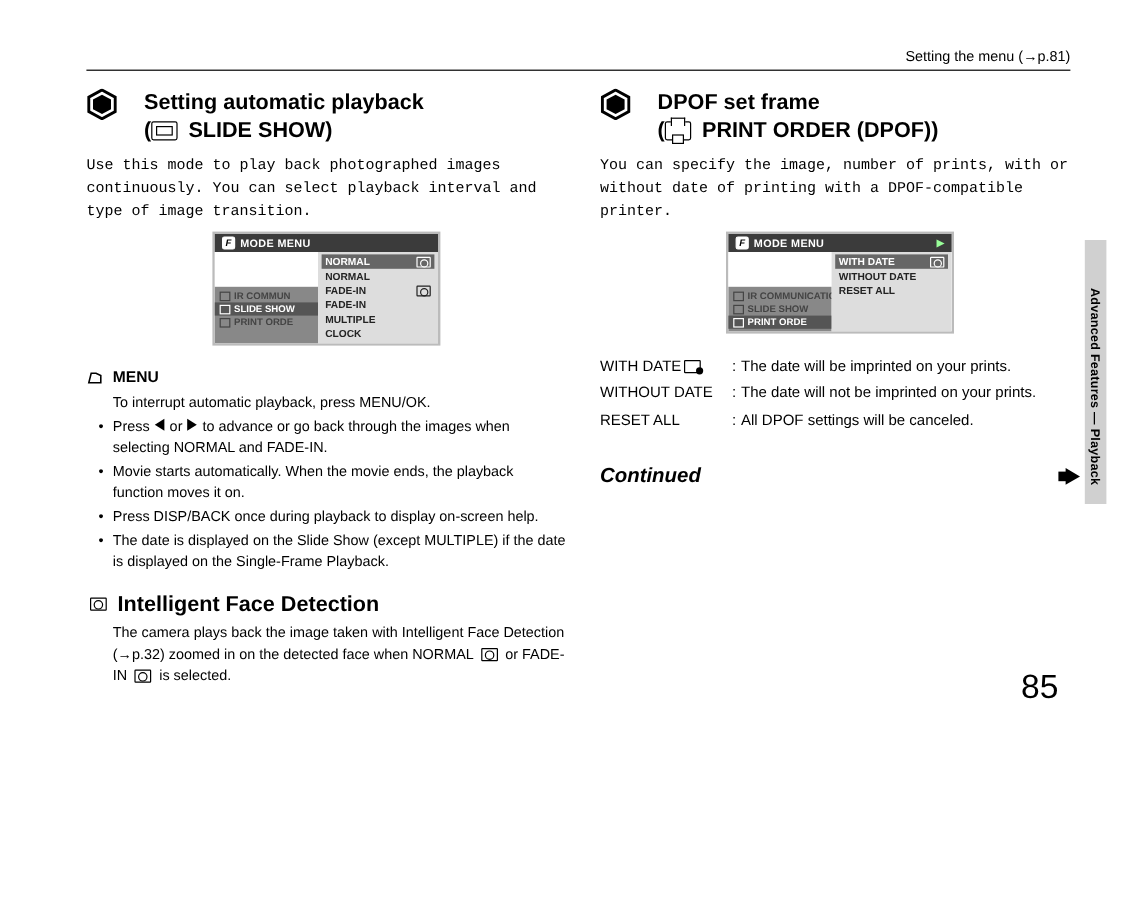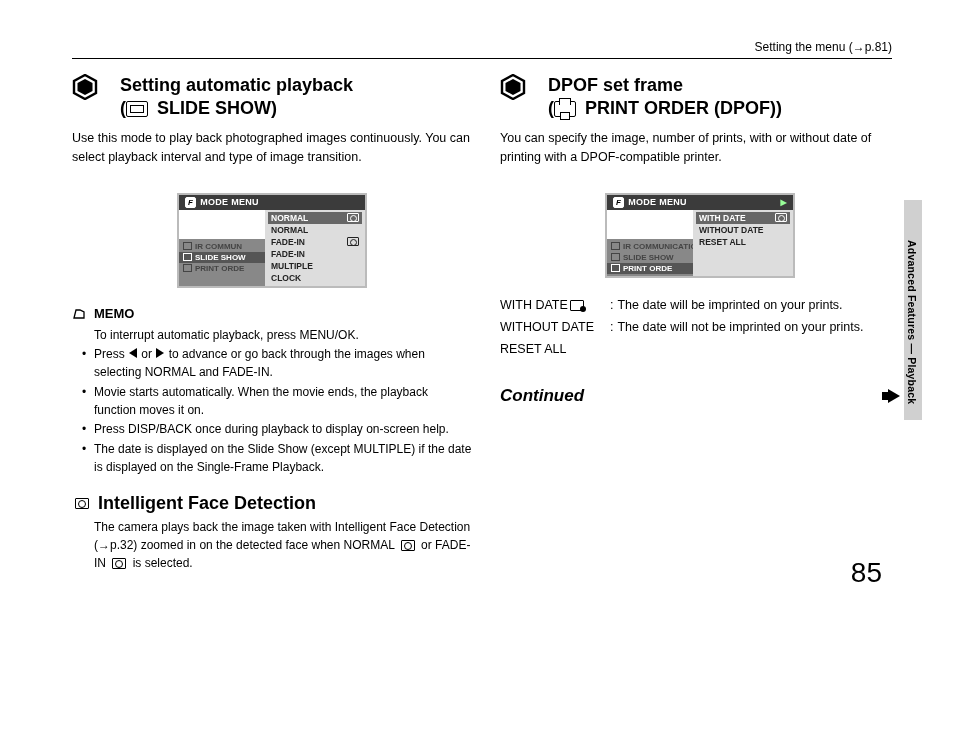--- a/index.html
+++ b/index.html
@@ -11,21 +11,21 @@
   .col { flex: 1 1 0; min-width: 0; }
   .section-title { display: flex; align-items: flex-start; gap: 22px; margin-bottom: 10px; }
   .hex-bullet svg { width: 26px; height: 26px; }
   .title-lines { font-weight: 700; font-size: 18px; line-height: 1.25; }
   .title-lines .line1 { display: block; }
   .title-lines .line2 { display: block; }
   .icon-inline { display: inline-block; vertical-align: -3px; width: 22px; height: 16px; border: 1.5px solid #000; border-radius: 2px; position: relative; margin-right: 4px; }
   .icon-inline.slide::after { content: ""; position: absolute; inset: 3px; border: 1px solid #000; }
   .icon-inline.print::before { content: ""; position: absolute; left: 4px; right: 4px; top: -4px; height: 6px; border: 1.5px solid #000; background: #fff; border-bottom: none;}
   .icon-inline.print::after { content: ""; position: absolute; left: 5px; right: 5px; bottom: -4px; height: 6px; border: 1.5px solid #000; background:#fff; }
-  .intro { font-size: 12.5px; line-height: 1.5; margin-bottom: 26px; }
+  .intro { font-size: 12.5px; line-height: 1.5; margin-bottom: 8px; font-family: Liberation Mono, monospace; }
   .menu-screen { width: 190px; margin: 6px auto 18px; border: 2px solid #bbb; background: #fff; }
   .menu-header { background: #3b3b3b; color: #fff; font-size: 9px; font-weight: 700; padding: 2px 6px; letter-spacing: .3px; display:flex; align-items:center; gap:4px;}
   .menu-header .f-badge{display:inline-block;background:#fff;color:#000;border:1px solid #fff;font-size:8px;padding:0 2px;border-radius:2px;font-style:italic;font-weight:900;}
   .menu-body { display: flex; background:#fff;}
   .menu-left { width: 86px; background:#888; padding:2px 0;margin-top:29px;}
   .menu-left .mi { display:flex; align-items:center; gap:3px; font-size:8px; font-weight:700; color:#444; padding:1px 4px; white-space:nowrap; overflow:hidden;}
   .menu-left .mi.sel { background:#555; color:#fff; }
   .menu-left .sq{width:9px;height:8px;border:1px solid #444;display:inline-block;flex:0 0 auto;}
   .menu-left .mi.sel .sq{border-color:#fff;}
   .menu-right { flex:1; padding:2px 3px; background:#ddd; }
@@ -132,21 +132,21 @@
                 <span>CLOCK</span>
               </div>
           </div>
         </div>
       </div>
 
       <div class="memo-head">
         <span class="hand"><svg viewBox="0 0 16 14">
               <path d="M2 12 L4 4 L8 4 L12 6 L12 12 Z" fill="none" stroke="#000" stroke-width="1.3"></path>
             </svg></span>
-        <span>MEMO</span>
+        <span>MENU</span>
       </div>
       <ul class="memo">
         <li class="first">To interrupt automatic playback, press MENU/OK.</li>
         <li class="bul">Press <span class="tri l"></span> or <span class="tri r"></span> to advance or go back through the images when selecting NORMAL and FADE-IN.</li>
         <li class="bul">Movie starts automatically. When the movie ends, the playback function moves it on.</li>
         <li class="bul">Press DISP/BACK once during playback to display on-screen help.</li>
         <li class="bul">The date is displayed on the Slide Show (except MULTIPLE) if the date is displayed on the Single-Frame Playback.</li>
       </ul>
 
       <div class="ifd-head">
@@ -211,20 +211,21 @@
           </div>
         </div>
       </div>
 
       <div class="def-table">
         <div class="def-term"><span>WITH DATE</span><span class="date-badge"></span></div>
         <div class="def-val"><span class="colon">:</span><span>The date will be imprinted on your prints.</span></div>
         <div class="def-term">WITHOUT DATE</div>
         <div class="def-val"><span class="colon">:</span><span>The date will not be imprinted on your prints.</span></div>
         <div class="def-term">RESET ALL</div>
+        <div class="def-val"><span class="colon">:</span><span>All DPOF settings will be canceled.</span></div>
       </div>
 
       <div class="continued">
         <span>Continued</span>
         <span class="big-arrow"></span>
       </div>
     </div>
   </div>
 
   <div class="page-num">85</div>

